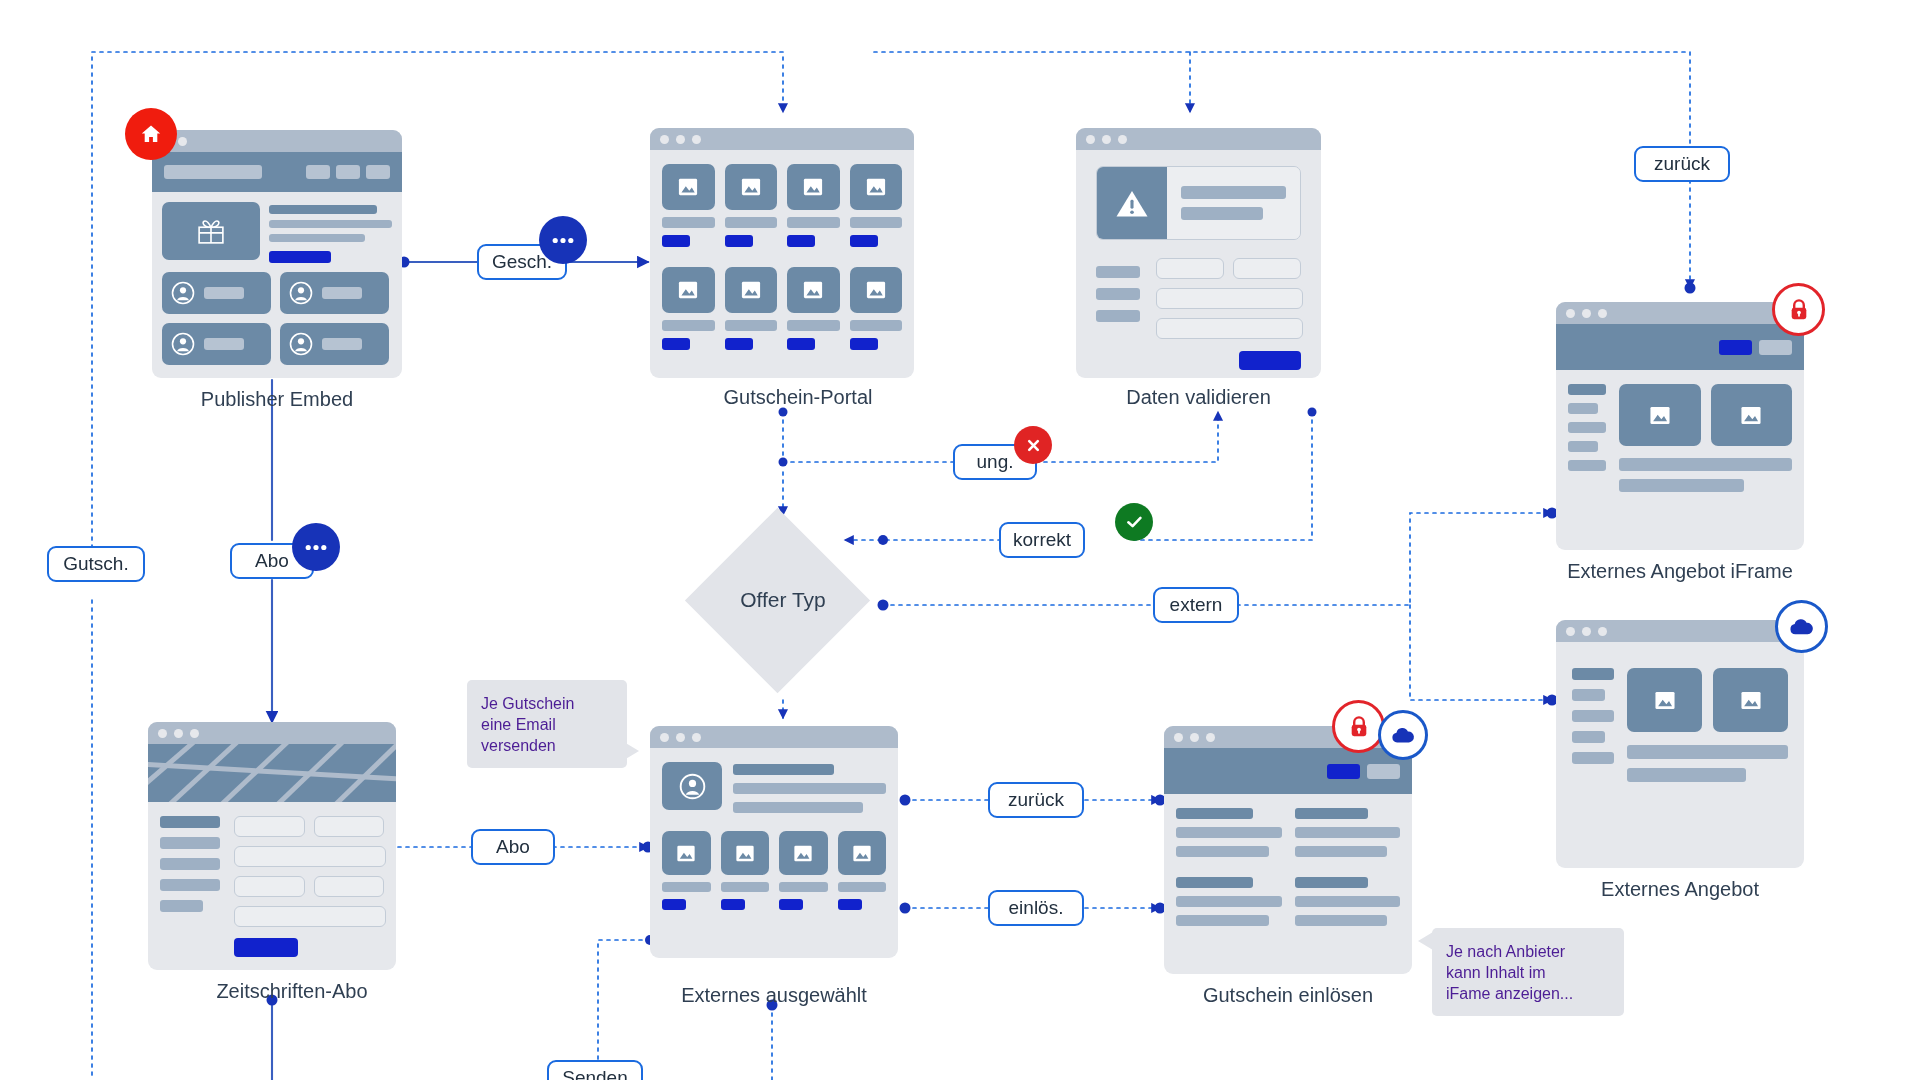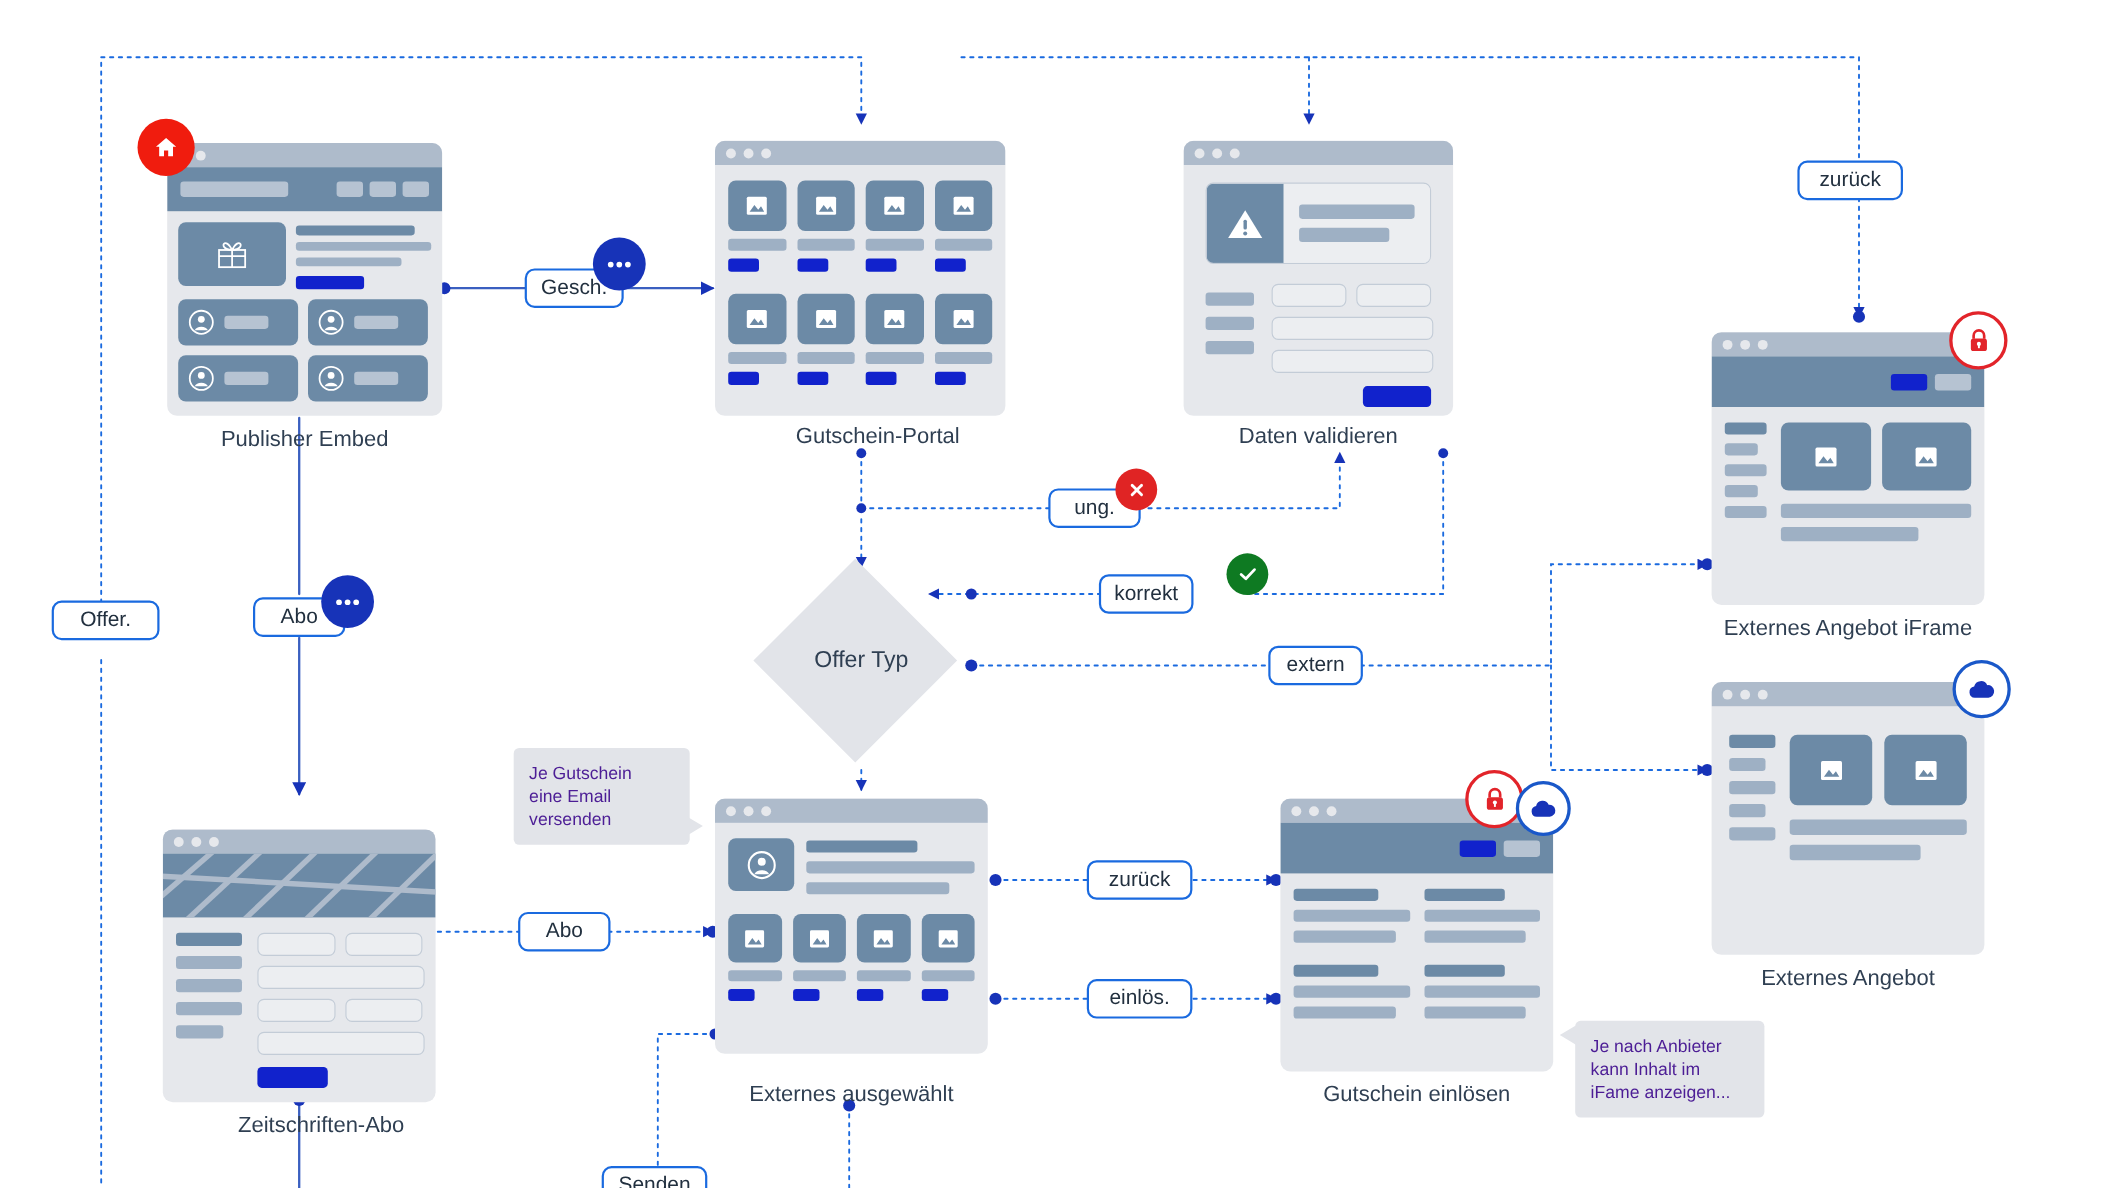--- a/index.html
+++ b/index.html
@@ -451,21 +451,21 @@
       </div>
     </div>
     <div class="caption" style="top:258px;">Externes Angebot</div>
   </div>
   <div class="badge badge-blue-o" style="left:1775px;top:600px;width:53px;height:53px;">
     <svg width="25" height="18" viewBox="0 0 26 18" fill="#1733b8">
       <path d="M6.6 16.6 a5.4 5.4 0 0 1 -.7 -10.7 a6.6 6.6 0 0 1 12.4 -1.2 a5.2 5.2 0 0 1 1.1 11.9z"></path>
     </svg>
   </div>
 
-  <div class="node" style="left:148px;top:754px;width:288px;">
+  <div class="node" style="left:148px;top:722px;width:288px;">
     <div class="mock" style="width:248px;height:248px;">
       <div class="titlebar">
         <span class="dot"></span>
         <span class="dot"></span>
         <span class="dot"></span>
       </div>
       <div style="height:58px;background:#6c8aa6;position:relative;overflow:hidden;">
         <svg width="248" height="58" viewBox="0 0 248 58">
           <g stroke="#aebbcb" stroke-width="5" fill="none">
             <path d="M-20,55 L55,-10"></path>
@@ -654,21 +654,21 @@
   </div>
 
   <div class="elabel" style="left:1153px;top:587px;min-width:86px;">extern</div>
 
   <div class="elabel" style="left:1634px;top:146px;min-width:96px;">zurück</div>
 
   <div class="elabel" style="left:988px;top:782px;min-width:96px;">zurück</div>
 
   <div class="elabel" style="left:988px;top:890px;min-width:96px;">einlös.</div>
 
-  <div class="elabel" style="left:47px;top:546px;min-width:98px;">Offer.</div>
+  <div class="elabel" style="left:47px;top:546px;min-width:98px;">Gutsch.</div>
 
   <div class="elabel" style="left:230px;top:543px;min-width:84px;">Abo</div>
   <div class="badge badge-blue" style="left:292px;top:523px;width:48px;height:48px;">
     <svg width="22" height="7" viewBox="0 0 22 7" fill="#fff">
       <circle cx="3.2" cy="3.5" r="2.6"></circle>
         <circle cx="11" cy="3.5" r="2.6"></circle>
         <circle cx="18.8" cy="3.5" r="2.6"></circle>
     </svg>
   </div>
 
@@ -676,20 +676,20 @@
 
   <div class="elabel" style="left:547px;top:1060px;min-width:96px;">Senden</div>
 
   <div class="note" style="left:467px;top:680px;width:160px;height:88px;">Je Gutschein
 eine Email
 versenden</div>
   <svg style="position:absolute;left:624px;top:742px;" width="16" height="20">
     <path d="M0,0 L15,9 L0,18z" fill="#e2e4e9"></path>
   </svg>
 
-  <div class="note" style="left:1432px;top:928px;width:172px;height:88px;">Je nach Anbieter
+  <div class="note" style="left:1432px;top:928px;width:192px;height:88px;">Je nach Anbieter
 kann Inhalt im
 iFame anzeigen...</div>
   <svg style="position:absolute;left:1418px;top:932px;" width="16" height="20">
     <path d="M15,0 L0,9 L15,18z" fill="#e2e4e9"></path>
   </svg>
 
 </div>
 
 </body></html>

